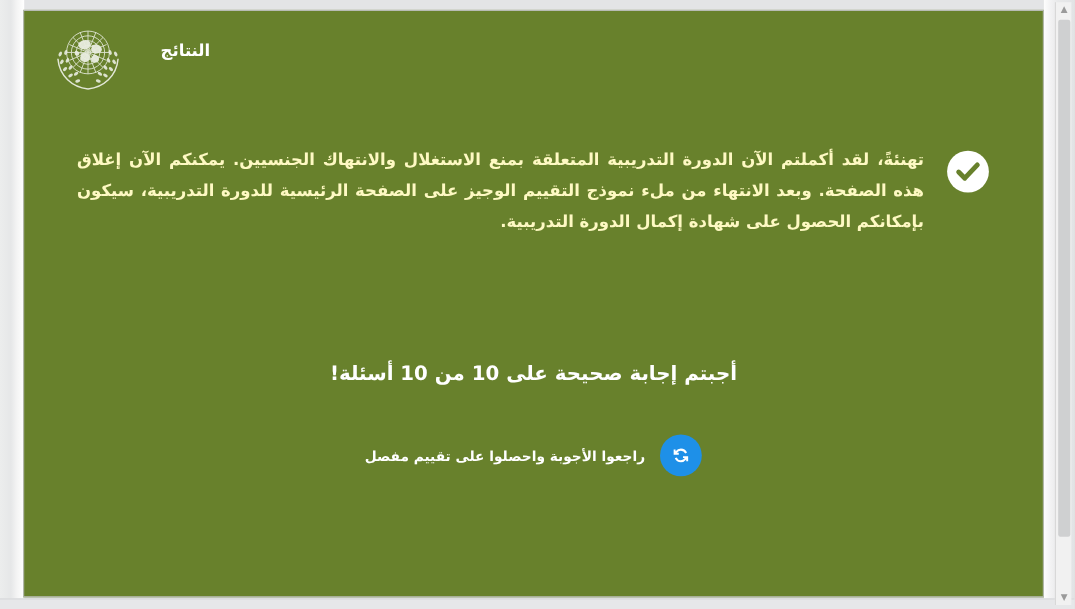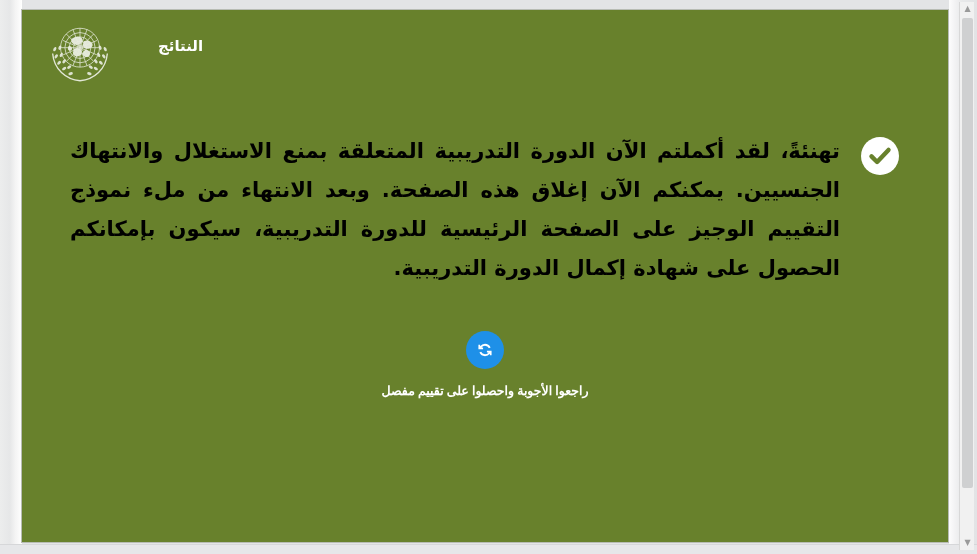--- a/index.html
+++ b/index.html
@@ -95,21 +95,21 @@
     position: absolute;
     top: 6px;
     left: 22px;
     width: 72px;
     height: 72px;
     opacity: .85;
   }
   .header-title {
     position: absolute;
     top: 27px;
-    left: 136px;
+    left: 124px;
     color: #ffffff;
     font-size: 15px;
     font-weight: 700;
     letter-spacing: .2px;
     white-space: nowrap;
   }
 
   
   .app-body {
     position: relative;
@@ -125,26 +125,26 @@
   .check-badge {
     position: absolute;
     top: 4px;
     right: 0;
     width: 40px;
     height: 40px;
   }
   .message-text {
     margin-right: 60px;
     margin-left: 0;
-    font-size: 21px;
+    font-size: 15px;
     font-weight: 700;
     line-height: 1.85;
     text-align: justify;
     text-align-last: right;
-    color: #000000;
+    color: #fef9c3;
   }
 
   .score-block {
     margin: 44px 48px 0 48px;
     text-align: center;
     color: #ffffff;
   }
   .score-main {
     font-size: 18px;
     font-weight: 700;
@@ -154,25 +154,24 @@
   .score-sub {
     margin-top: 4px;
     font-size: 12.5px;
     font-weight: 700;
     line-height: 1.5;
   }
 
   .review-block {
     margin: 42px 48px 0 48px;
     display: flex;
-    flex-direction: column;
+    flex-direction: row;
     align-items: center;
     justify-content: center;
     gap: 14px;
-    font-family: Liberation Serif, serif;
   }
   .refresh-button {
     width: 38px;
     height: 38px;
     border-radius: 50%;
     background: #1e90e8;
     display: inline-flex;
     align-items: center;
     justify-content: center;
     cursor: pointer;
@@ -265,20 +264,21 @@
         <span class="check-badge">
           <svg viewBox="0 0 40 40" width="40" height="40" aria-hidden="true">
             <circle cx="20" cy="20" r="19" fill="#ffffff"></circle>
             <path d="M11.5 20.4 l5.6 5.6 l11.4 -12.1" fill="none" stroke="#68812c" stroke-width="4.4" stroke-linecap="round" stroke-linejoin="round"></path>
           </svg>
         </span>
         <div class="message-text">تهنئةً، لقد أكملتم الآن الدورة التدريبية المتعلقة بمنع الاستغلال والانتهاك الجنسيين. يمكنكم الآن إغلاق هذه الصفحة. وبعد الانتهاء من ملء نموذج التقييم الوجيز على الصفحة الرئيسية للدورة التدريبية، سيكون بإمكانكم الحصول على شهادة إكمال الدورة التدريبية.</div>
       </div>
 
       <div class="score-block">
+        <div class="score-main">أجبتم إجابة صحيحة على 10 من 10 أسئلة!</div>
       </div>
 
       <div class="review-block">
         <button class="refresh-button" type="button">
           <svg viewBox="0 0 24 24" width="20" height="20" aria-hidden="true">
             <g fill="#ffffff">
               <path d="M12 4.6 a7.4 7.4 0 0 1 6.7 4.3 l-2.0 0.9 a5.2 5.2 0 0 0 -4.7 -3.0 a5.2 5.2 0 0 0 -4.3 2.3 l2.0 0 l0 2.1 l-5.6 0 l0 -5.6 l2.1 0 l0 2.0 A7.4 7.4 0 0 1 12 4.6 z"></path>
               <path d="M12 19.4 a7.4 7.4 0 0 1 -6.7 -4.3 l2.0 -0.9 a5.2 5.2 0 0 0 4.7 3.0 a5.2 5.2 0 0 0 4.3 -2.3 l-2.0 0 l0 -2.1 l5.6 0 l0 5.6 l-2.1 0 l0 -2.0 A7.4 7.4 0 0 1 12 19.4 z"></path>
             </g>
           </svg>

